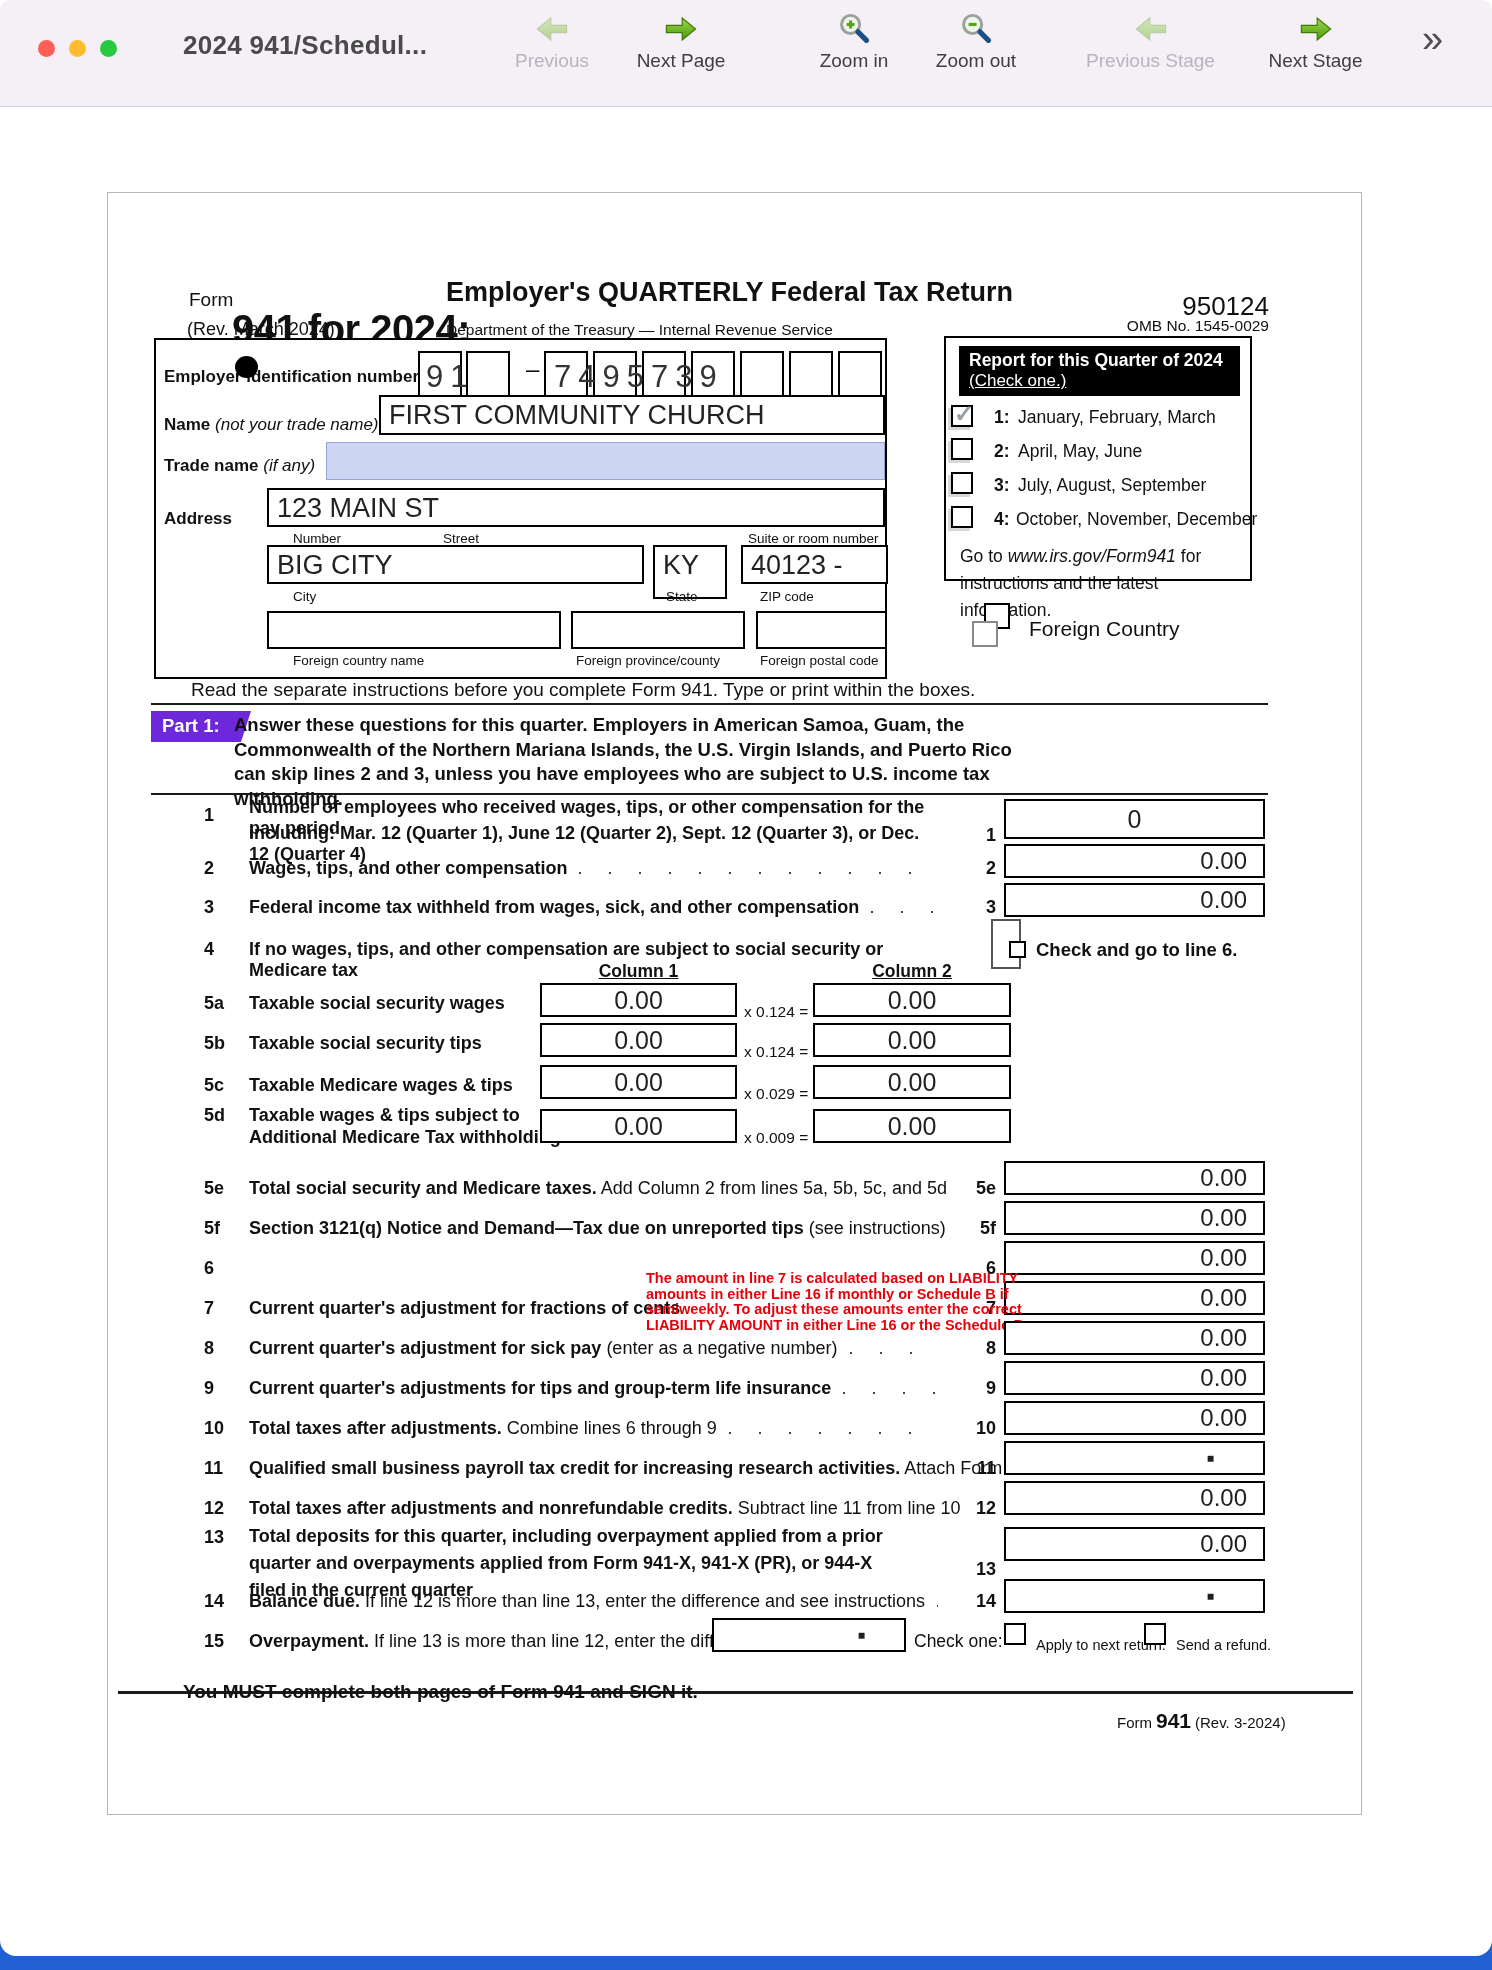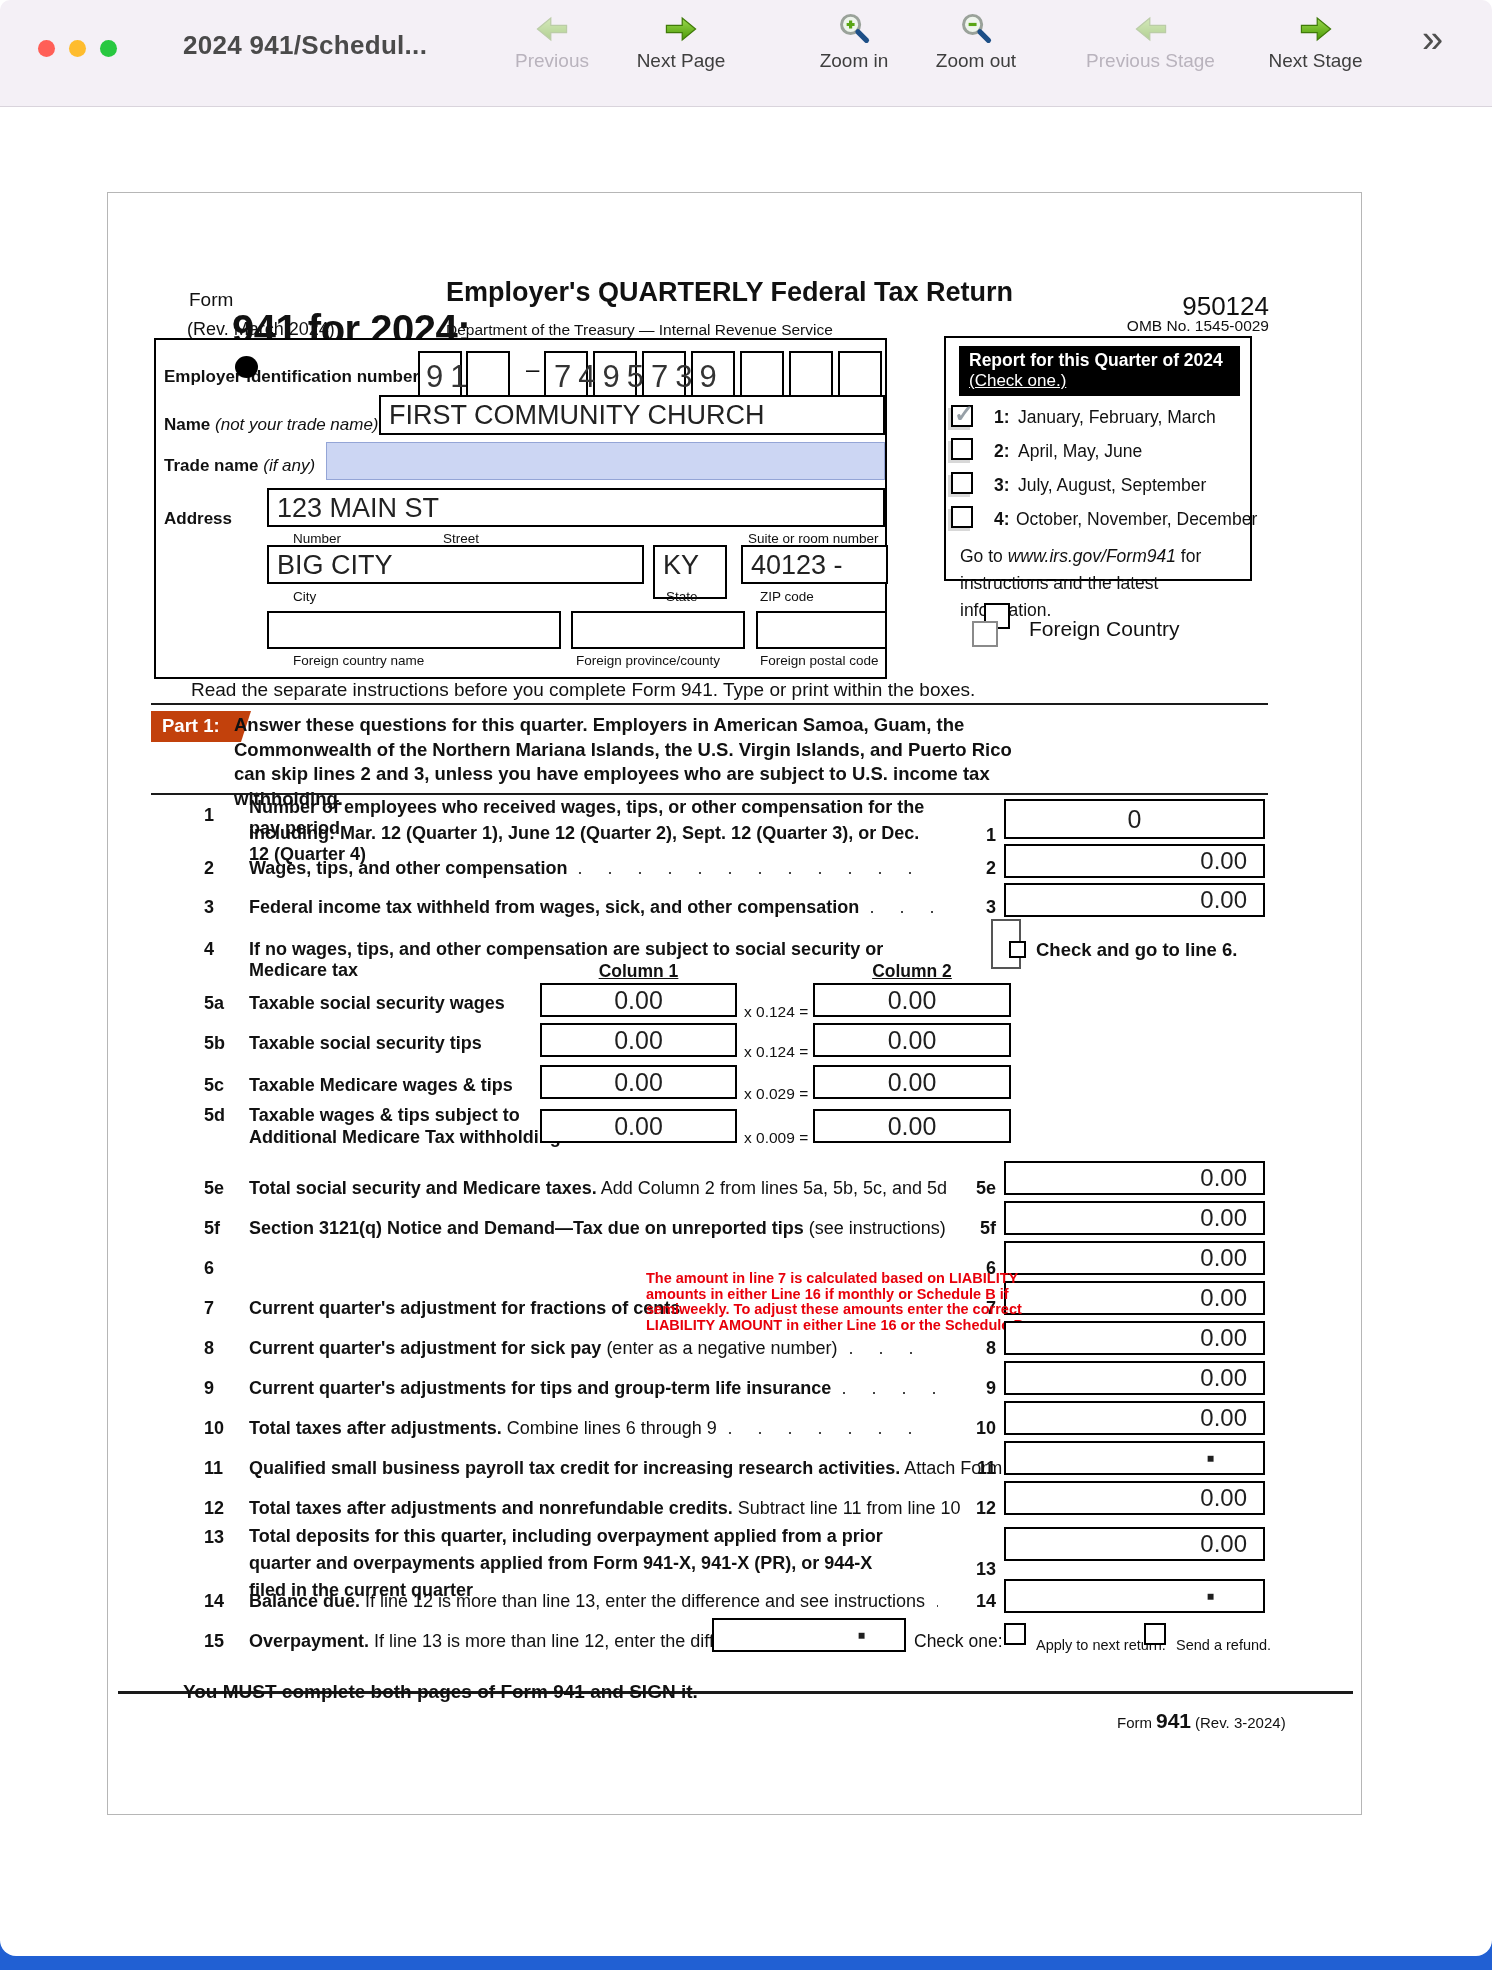--- a/index.html
+++ b/index.html
@@ -59,21 +59,21 @@
   .qcheckmark { position:absolute; left:1px; top:-7px; font-size:24px; color:#97a0a7; font-weight:bold; }
   .qgoto { font-size:17.5px; line-height:27px; }
 
   .fc-sq-black { width:26px; height:26px; border:2.5px solid #000; background:#fff; }
   .fc-sq-gray { width:26px; height:26px; border:2.5px solid #8a8a8a; background:#fff; }
   .fc-label { font-size:21px; }
 
   .read-line { left:83px; top:486px; font-size:19px; }
   .hr { background:#1a1a1a; }
 
-  .part-tab { left:43px; top:518px; width:100px; height:31px; background:#c2410c; color:#fff; font-weight:bold; font-size:18.5px; line-height:30px; padding-left:11px; clip-path:polygon(0 0, 100px 0, 90px 31px, 0 31px); }
+  .part-tab { left:43px; top:518px; width:100px; height:31px; background:#6d28d9; color:#fff; font-weight:bold; font-size:18.5px; line-height:30px; padding-left:11px; clip-path:polygon(0 0, 100px 0, 90px 31px, 0 31px); }
   .part-heading { left:126px; top:520px; width:812px; font-size:18.5px; font-weight:bold; line-height:24.5px; }
 
   .numl { left:96px; font-weight:bold; font-size:18px; }
   .numr { left:842px; width:46px; text-align:right; font-weight:bold; font-size:18px; }
   .lt { left:141px; font-size:18px; }
   .ltflex { display:flex; }
   .ltflex .nw { white-space:nowrap; }
   .lead { flex:1 1 auto; height:2px; align-self:flex-end; margin:0 10px 5px 12px; background-image:repeating-linear-gradient(to right,#444 0 2px,transparent 2px 30px); }
   .amtbox { left:896px; width:261px; height:34px; border:2px solid #000; background:#fff; }
   .amtval { display:block; text-align:right; padding-right:16px; font-size:24px; line-height:30px; color:#1f1f1f; }

